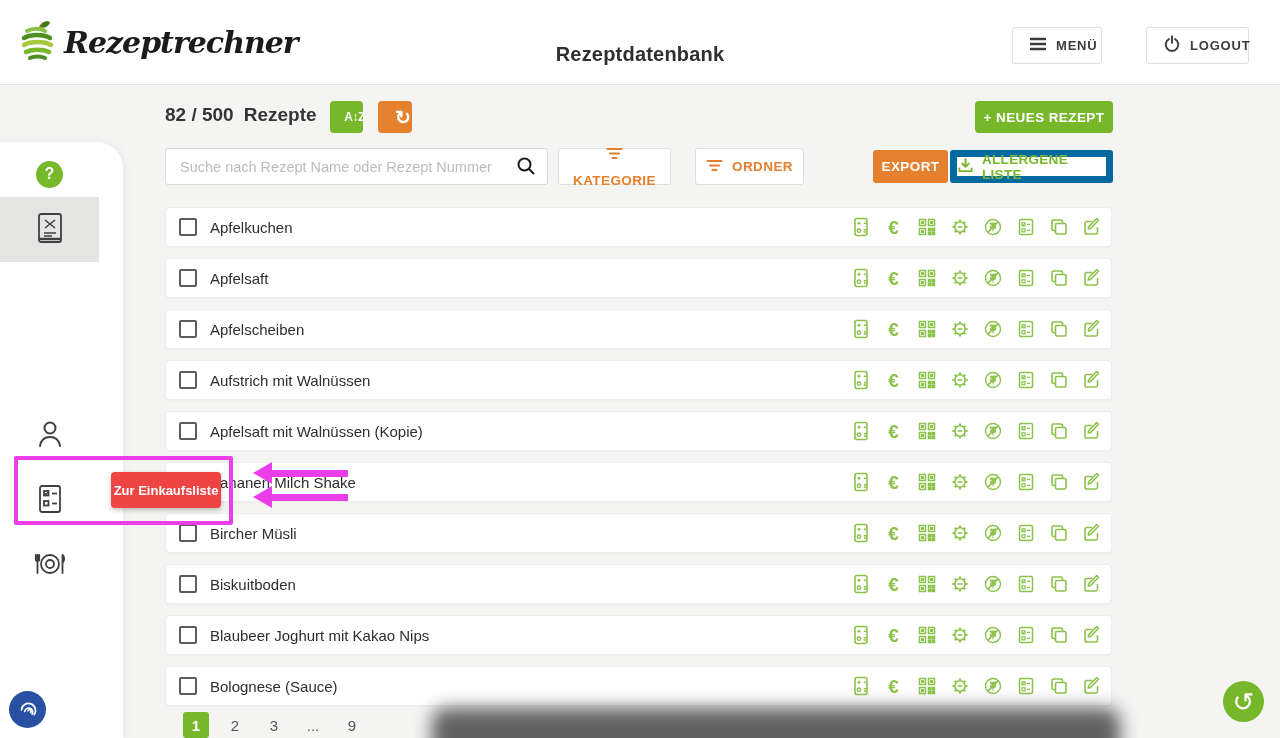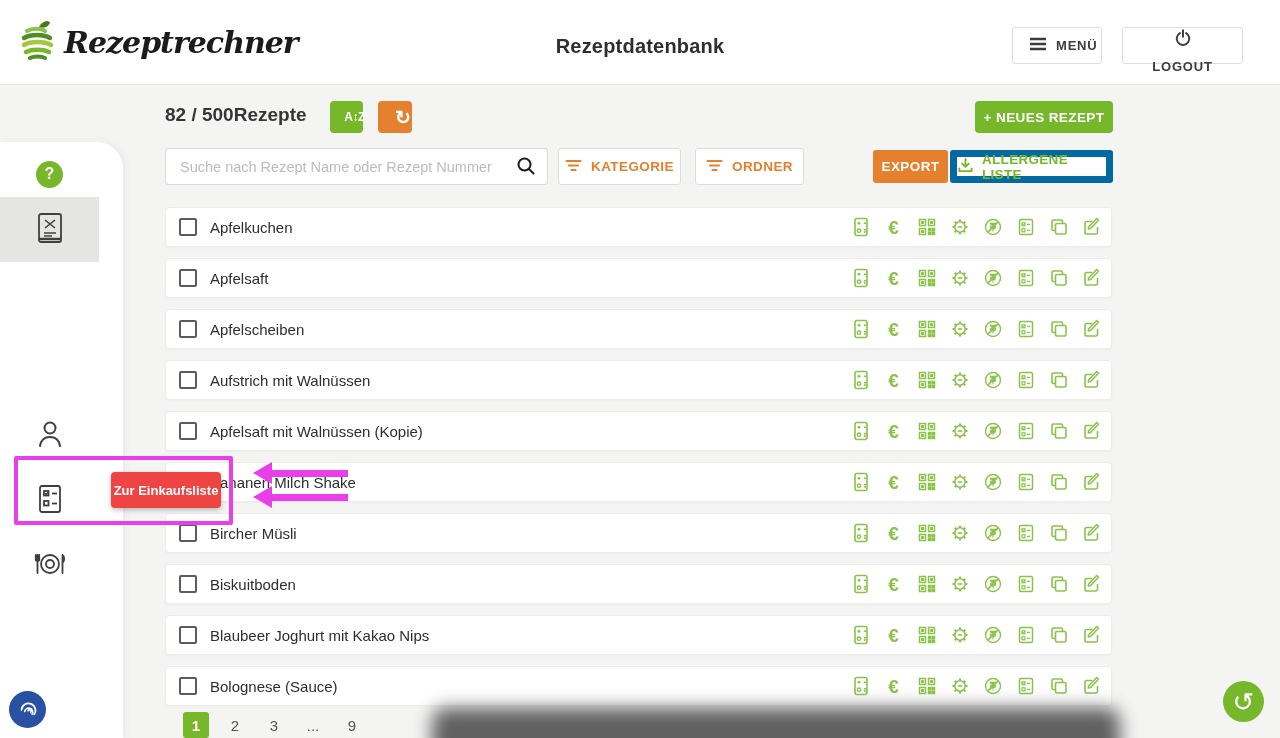--- a/index.html
+++ b/index.html
@@ -15,32 +15,32 @@
   .header {
     position:absolute; top:0; left:0; width:1280px; height:85px;
     background:#ffffff; border-bottom:1px solid #e3e3e3; z-index:5;
   }
   .logo { position:absolute; left:20px; top:18px; display:flex; align-items:center; gap:8px; }
   .logo-text {
     font-family:"DejaVu Serif", serif; font-style:italic; font-weight:bold;
     font-size:30px; color:#1b1b1b; letter-spacing:-1px;
   }
   .page-title {
-    position:absolute; left:50%; top:35px; transform:translateX(-50%);
+    position:absolute; left:50%; top:43px; transform:translateX(-50%);
     font-size:20px; font-weight:bold; color:#2f2f2f; letter-spacing:.2px;
   }
   .hdr-btn {
     position:absolute; top:27px; height:37px; background:#fff;
     border:1px solid #ddd; border-radius:3px; display:flex; align-items:center;
-    gap:9px; padding:1px 16px; font-size:13px; font-weight:bold; color:#3c3c3c;
+    gap:9px; padding:12px 16px; font-size:13px; font-weight:bold; color:#3c3c3c;
     letter-spacing:.8px; cursor:pointer;
   }
   .hdr-btn svg { stroke:#3c3c3c; }
   .menu-btn { left:1012px; width:90px; }
-  .logout-btn { left:1122px; width:121px;flex-direction:column; }
+  .logout-btn { left:1146px; width:103px; }
 
   
   .sidebar {
     position:absolute; left:0; top:142px; width:123px; height:596px;
     background:#ffffff; border-radius:0 26px 0 0;
     box-shadow:2px 0 8px rgba(0,0,0,.05); z-index:2;
   }
   .side-item { position:absolute; left:0; width:99px; display:flex; justify-content:center; align-items:center; cursor:pointer; }
   .side-item svg { stroke:#3f3f3f; }
   .help-circle {
@@ -50,21 +50,21 @@
   .side-active {
     position:absolute; left:0; top:55px; width:99px; height:65px; background:#e5e5e4;
   }
   .badge-neu {
     position:absolute; top:-7px; right:-18px; background:#76b82a; color:#fff;
     font-size:7px; font-weight:bold; padding:2px 5px; border-radius:7px; letter-spacing:.3px;
   }
 
   
   .count-line { position:absolute; left:165px; top:104px; font-size:19px; font-weight:bold; color:#353535; }
-  .count-line .cnt { }
+  .count-line .cnt { margin-right:10px; }
   .sq-btn {
     position:absolute; top:101px; width:33px; height:32px; border:none; border-radius:4px;
     color:#fff; font-weight:bold; display:flex; align-items:center; justify-content:center; cursor:pointer;padding-left:16px;
   }
   .sort-btn { left:330px; background:#76b82a; font-size:12px; letter-spacing:-.5px; }
   .refresh-btn { left:378px; width:34px; background:#e5812e; font-size:19px; }
   .new-recipe-btn {
     position:absolute; left:975px; top:101px; width:138px; height:32px;
     background:#76b82a; color:#fff; border:none; border-radius:4px;
     font-size:13.5px; font-weight:bold; letter-spacing:.4px; cursor:pointer;
@@ -76,21 +76,21 @@
     padding:0 40px 0 14px; font-size:14.5px; color:#444; font-family:inherit; background:#fff;
   }
   .search-input::placeholder { color:#bcbcbc; }
   .search-icon { position:absolute; right:12px; top:8px; }
 
   .filter-btn {
     position:absolute; top:148px; height:37px; background:#fff; border:1px solid #ddd;
     border-radius:3px; display:flex; align-items:center; justify-content:center; gap:9px;
     color:#e5812e; font-size:13.5px; font-weight:bold; letter-spacing:.4px; cursor:pointer;
   }
-  .kategorie-btn { left:558px; width:123px; }
+  .kategorie-btn { left:558px; width:113px;flex-direction:column; }
   .ordner-btn { left:695px; width:109px; }
 
   .export-btn {
     position:absolute; left:866px; top:150px; width:75px; height:33px;
     background:#e5812e; color:#fff; border:none; border-radius:3px;
     font-size:13.5px; font-weight:bold; letter-spacing:.4px; cursor:pointer;margin-left:7px;
   }
   .allergene-btn {
     position:absolute; left:950px; top:150px; width:163px; height:33px;
     background:#fff; border:7px solid #0369a1; border-radius:3px;

